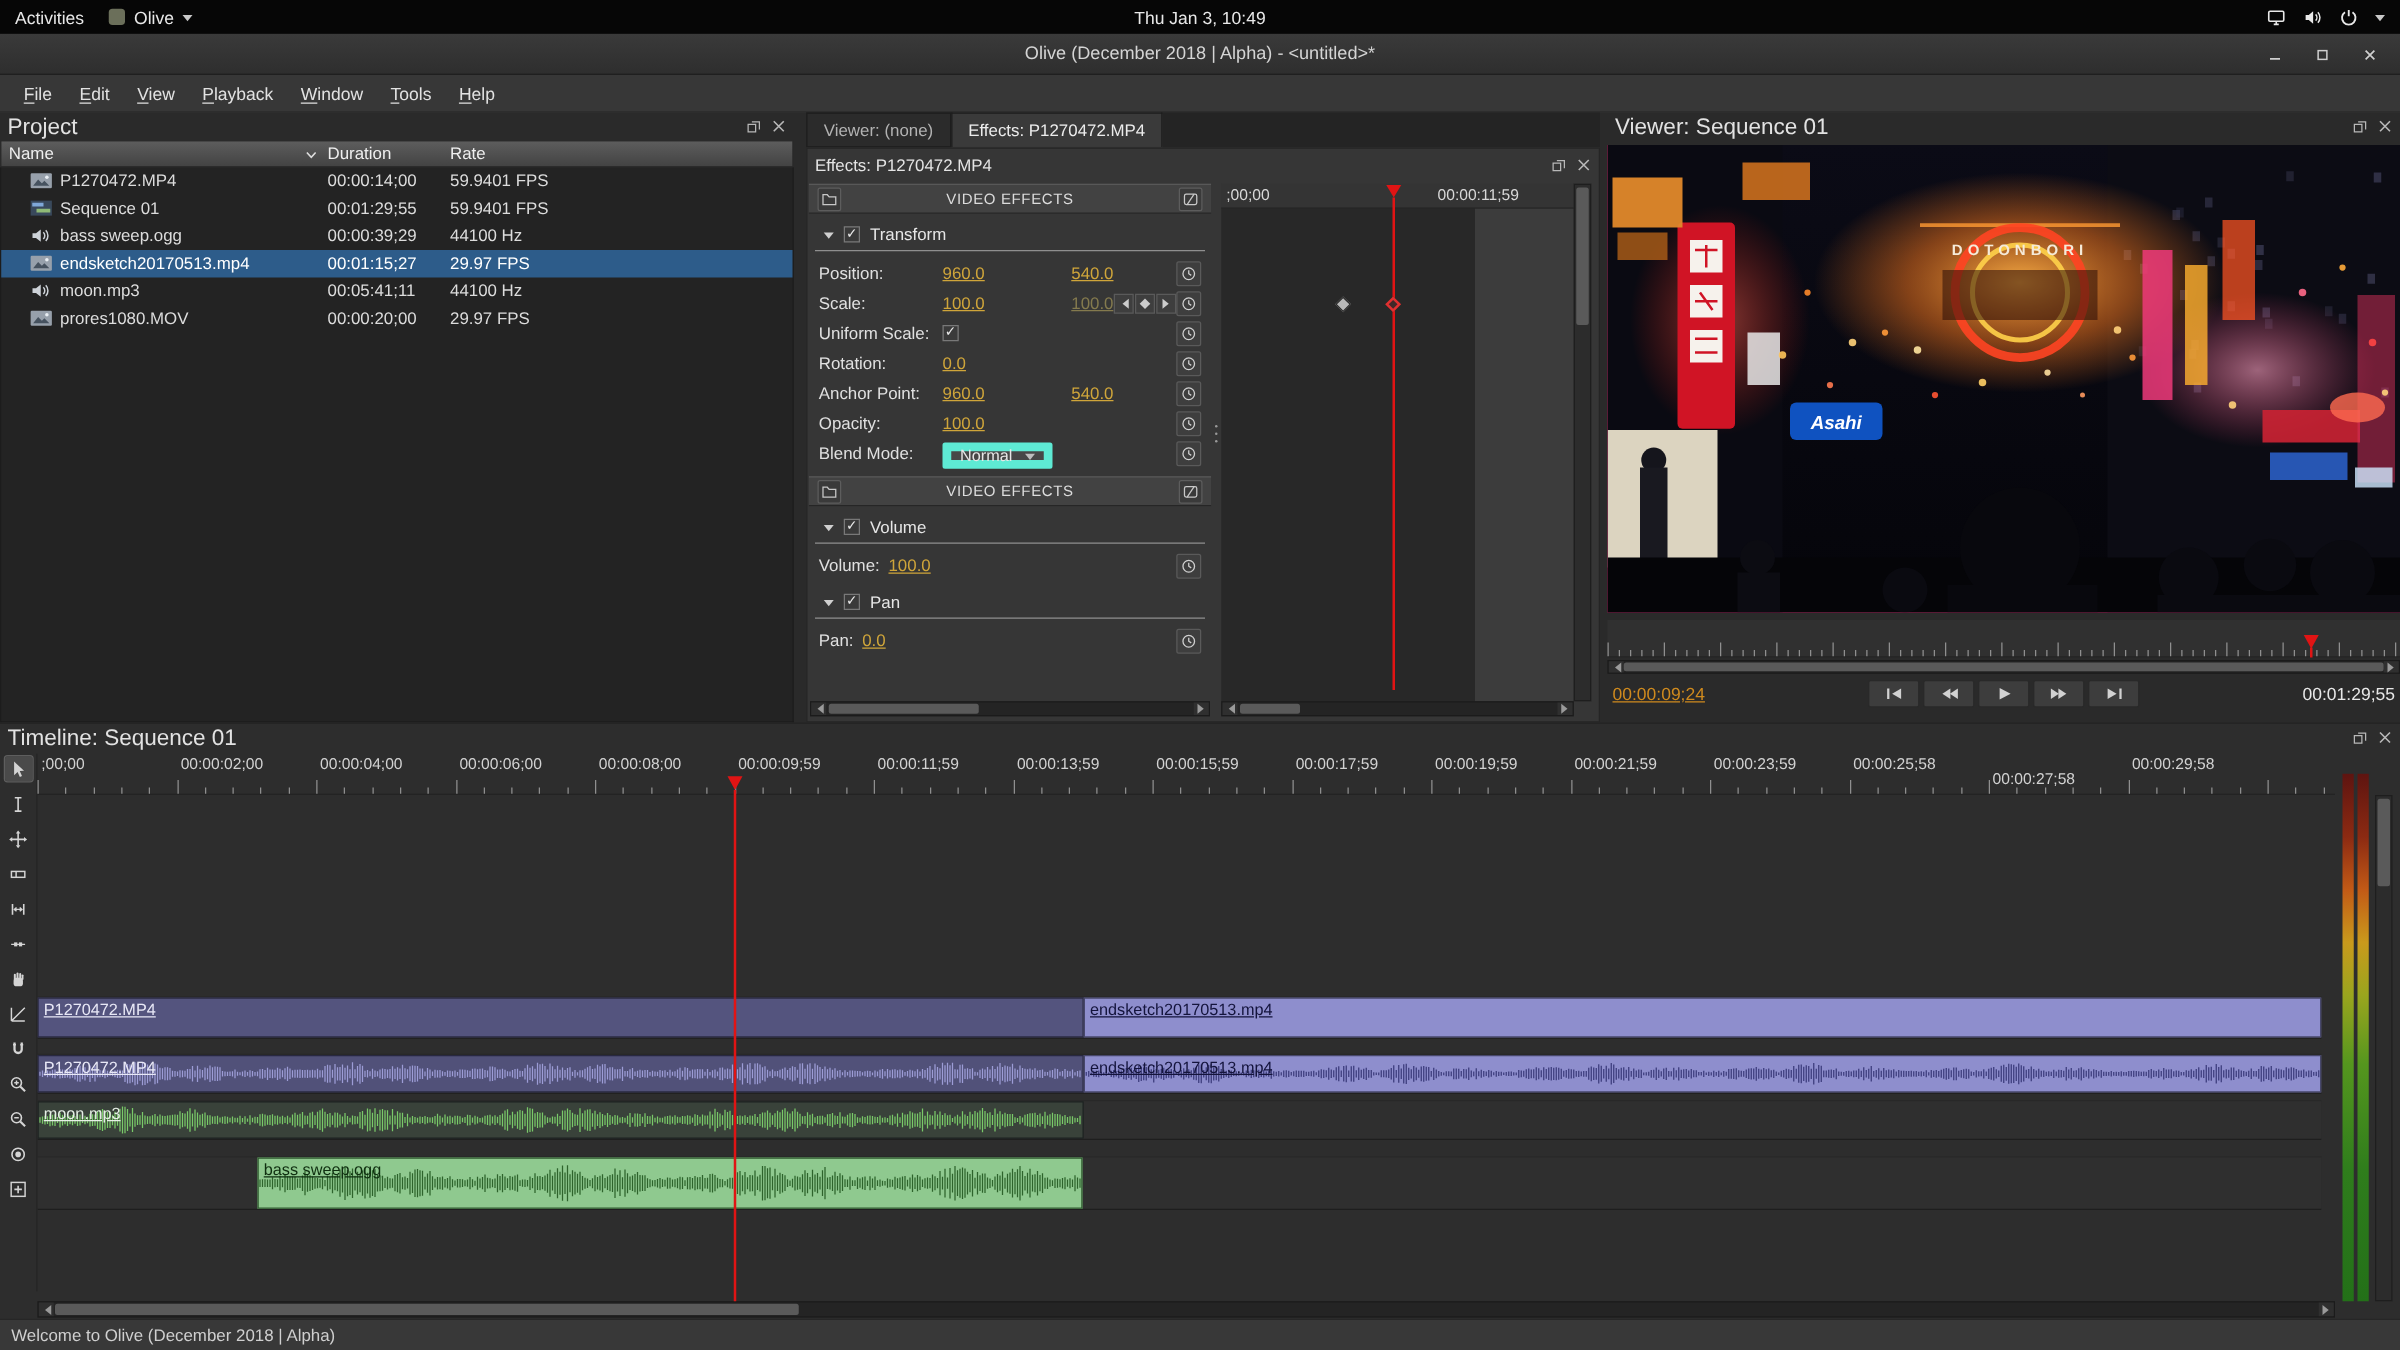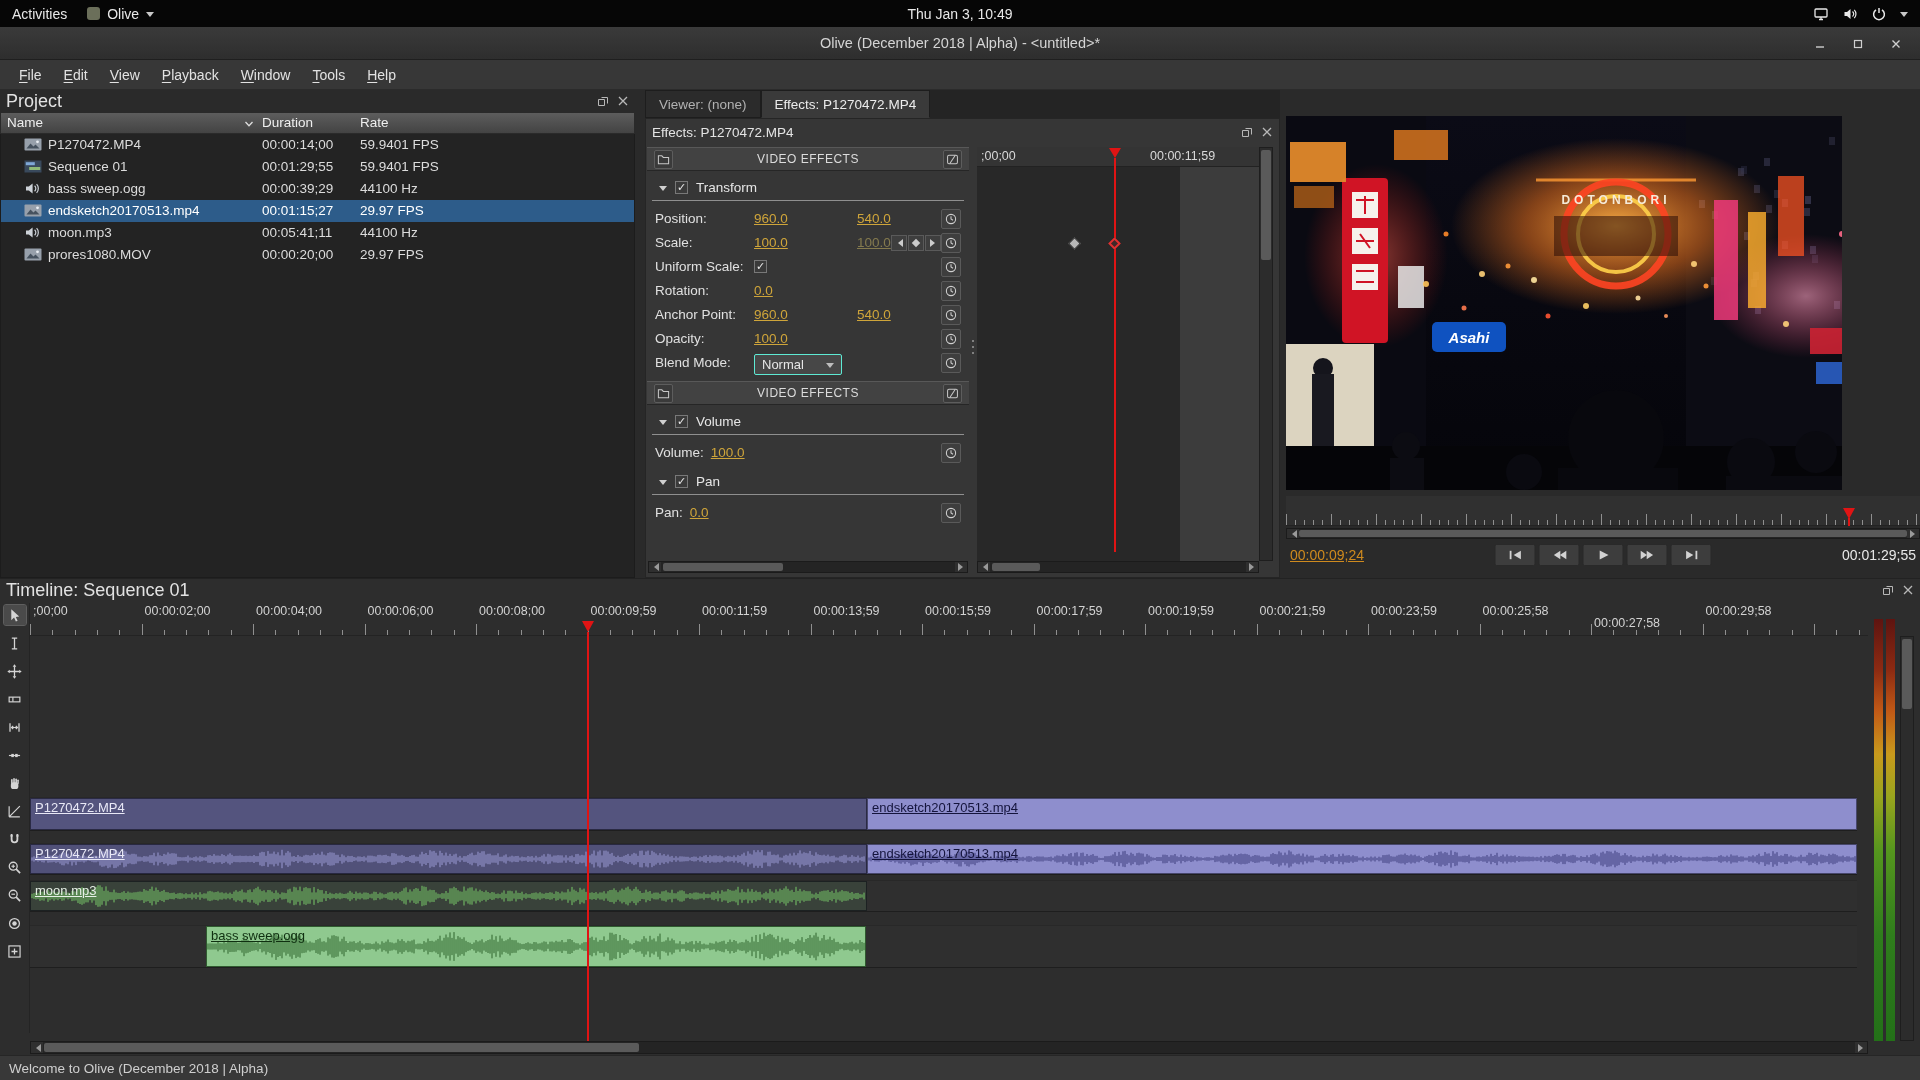--- a/index.html
+++ b/index.html
@@ -75,21 +75,21 @@
   .v1{left:210px;}
   .at-v0{position:absolute;left:107px;top:5px;}
   .kf-clock{position:absolute;right:8px;top:2px;width:20px;height:20px;background:#3e3e3e;border:1px solid #5a5a5a;border-radius:2px;display:flex;align-items:center;justify-content:center;}
   .kf-clock svg{width:14px;height:14px;}
   .kf-nav{position:absolute;top:4px;width:16px;height:16px;background:#3e3e3e;border:1px solid #5a5a5a;display:flex;align-items:center;justify-content:center;}
   .kf-nav.n0{left:244px;} .kf-nav.n1{left:261px;} .kf-nav.n2{left:278px;}
   .tri{width:0;height:0;border:4px solid transparent;display:inline-block;}
   .tri.l{border-right:5px solid #cccccc;margin-right:2px;}
   .tri.r{border-left:5px solid #cccccc;margin-left:2px;}
   .dmd{width:6px;height:6px;background:#cccccc;transform:rotate(45deg);display:inline-block;}
-  .fx-dropdown{position:absolute;left:107px;top:3px;height:21px;width:88px;background:#474747;border:1px solid #5eead4;border-radius:2px;font-size:13px;color:#e6e6e6;display:flex;align-items:center;padding:0 7px;}
+  .fx-dropdown{position:absolute;left:107px;top:3px;height:21px;width:88px;background:#474747;border:7px solid #5eead4;border-radius:2px;font-size:13px;color:#e6e6e6;display:flex;align-items:center;padding:0 7px;}
   .fx-dropdown .caret-down{margin-left:auto;border-top-color:#bdbdbd;}
   .fxrow.inline-row{display:flex;align-items:center;gap:7px;padding-left:8px;}
   .fxrow.inline-row .rlabel{position:static;}
   .fxrow.inline-row .valuelink{position:static;}
   #fx-splitter{position:absolute;left:323px;top:26px;width:8px;height:404px;display:flex;flex-direction:column;align-items:center;justify-content:center;gap:4px;}
   #fx-splitter .dot{width:2px;height:2px;background:#9a9a9a;border-radius:50%;}
   #fx-kf-header{position:absolute;left:331px;top:28px;width:282px;height:20px;background:#343434;border-bottom:1px solid #222222;font-size:12.5px;color:#d8d8d8;}
   #kf-label-start{position:absolute;left:4px;top:2px;}
   #kf-label-end{position:absolute;left:173px;top:2px;}
   #fx-kf-body{position:absolute;left:331px;top:48px;width:282px;height:394px;background:#282828;}
@@ -109,21 +109,21 @@
   .sb-arr.left{left:0;} .sb-arr.right{right:0;}
   .sb-arr.left:after{content:'';border:4px solid transparent;border-right:5px solid #9a9a9a;margin-right:2px;}
   .sb-arr.right:after{content:'';border:4px solid transparent;border-left:5px solid #9a9a9a;margin-left:2px;}
   #fx-ctrl-hscroll{left:2px;top:442px;width:320px;height:12px;}
   #fx-ctrl-hscroll .hthumb{left:14px;width:120px;}
   #fx-kf-hscroll{left:331px;top:442px;width:282px;height:12px;}
   #fx-kf-hscroll .hthumb{left:14px;width:48px;}
 
   
   #viewer-panel{position:absolute;left:1286px;top:90px;width:634px;height:488px;}
-  #viewer-video{position:absolute;left:0;top:26px;width:556px;height:374px;background:#be185d;overflow:hidden;}
+  #viewer-video{position:absolute;left:0;top:26px;width:634px;height:374px;background:#be185d;overflow:hidden;}
   #viewer-ruler{position:absolute;left:0;top:406px;width:634px;height:30px;background:#303030;border-bottom:1px solid #232323;}
   #viewer-marker-tri{position:absolute;left:557px;top:12px;width:0;height:0;border-left:6px solid transparent;border-right:6px solid transparent;border-top:11px solid #e01414;}
   #viewer-marker-line{position:absolute;left:562px;top:22px;width:2px;height:8px;background:#e01414;}
   #viewer-scroll{position:absolute;left:0;top:438px;width:634px;height:11px;}
   #viewer-transport{position:absolute;left:0;top:452px;width:634px;height:26px;display:flex;align-items:center;justify-content:flex-end;}
   #viewer-timecode{color:#cf8a1e;text-decoration:underline;padding-left:4px;font-size:14px;}
   #viewer-duration{margin-left:auto;padding-right:4px;font-size:14px;color:#e8e8e8;}
   #transport-buttons{position:absolute;left:50%;transform:translateX(-50%);display:flex;gap:3px;}
   .tbtn{width:41px;height:22px;background:#3d3d3d;border:1px solid #292929;border-radius:2px;display:flex;align-items:center;justify-content:center;}
   .tbtn svg{width:16px;height:12px;}
@@ -528,20 +528,36 @@
       <span class="sb-arr right"></span>
     </div>
   <div class="hscroll" id="fx-kf-hscroll">
       <span class="sb-arr left"></span>
       <span class="hthumb"></span>
       <span class="sb-arr right"></span>
     </div>
 </div>
 
 <div id="viewer-panel">
+  <div class="panel-title">
+    <span>Viewer: Sequence 01</span>
+    <span class="panel-corner">
+        <span class="corner-icon">
+          <svg viewBox="0 0 12 12">
+            <path d="M1.5 4.5 H7.5 V10.5 H1.5 Z" fill="none" stroke="#b8b8b8"></path>
+            <path d="M4.5 2.5 H10.5 V8.5" fill="none" stroke="#b8b8b8"></path>
+          </svg>
+        </span>
+        <span class="corner-icon">
+          <svg viewBox="0 0 12 12">
+            <path d="M2 2 L10 10 M10 2 L2 10" stroke="#b8b8b8" stroke-width="1.3"></path>
+          </svg>
+        </span>
+      </span>
+  </div>
   <div id="viewer-video">
     <svg viewBox="0 0 634 374" width="634" height="374">
       <defs>
         <linearGradient id="sky" x1="0" y1="0" x2="0" y2="1">
           <stop offset="0" stop-color="#0b0b16"></stop>
             <stop offset="1" stop-color="#05050a"></stop>
         </linearGradient>
         <radialGradient id="glowO">
             <stop offset="0" stop-color="#ffb347" stop-opacity=".95"></stop>
             <stop offset=".55" stop-color="#ff7b1e" stop-opacity=".5"></stop>

